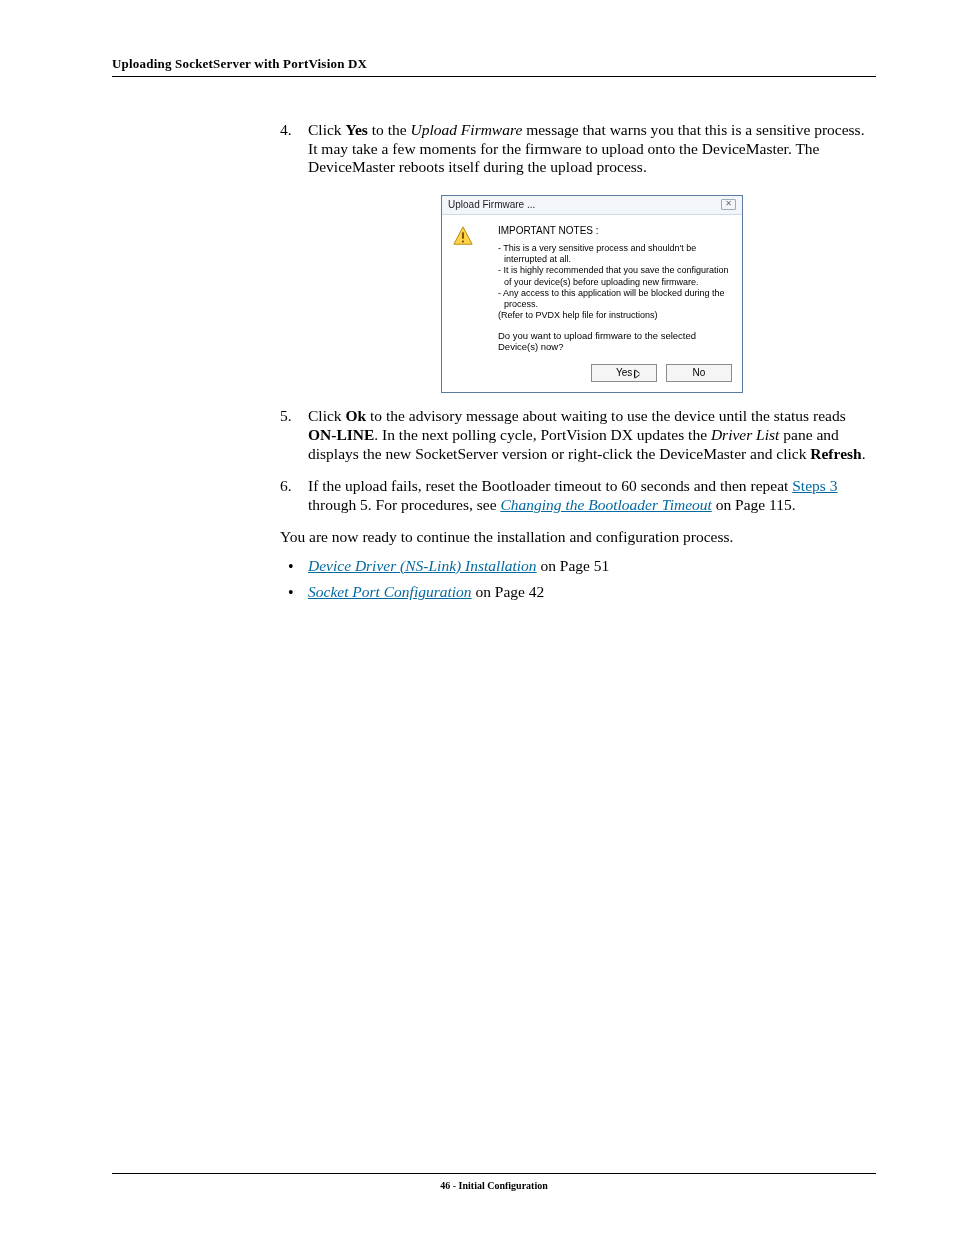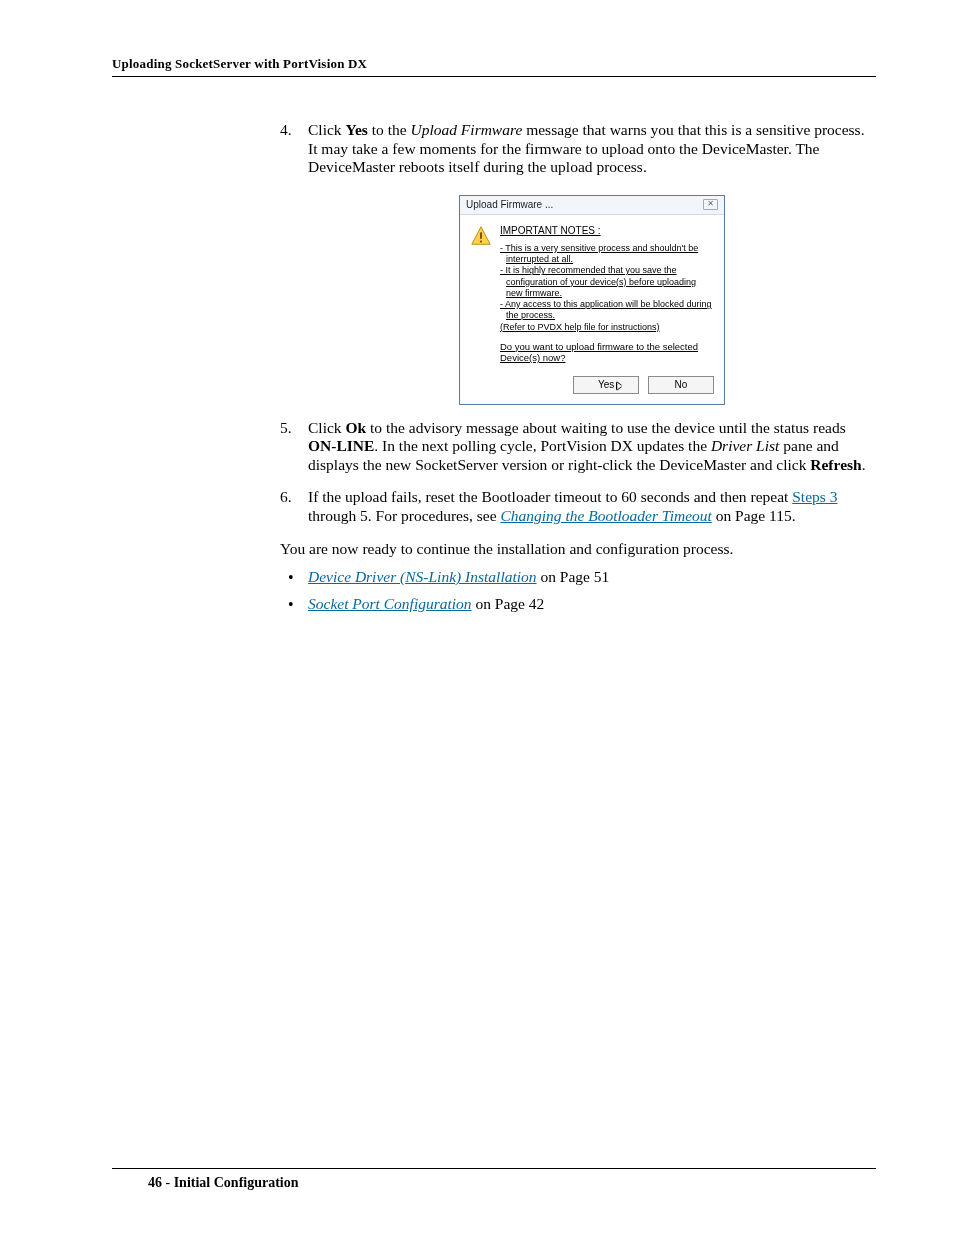--- a/index.html
+++ b/index.html
@@ -45,21 +45,21 @@
     position: absolute;
     left: 0;
     top: 0;
   }
   .dialog-wrap {
     text-align: center;
     margin: 18px 0 14px 0;
   }
   .dialog {
     display: inline-block;
-    width: 266px;
+    width: 302px;
     border: 1px solid #5a7aa0;
     font-family: "Segoe UI", Tahoma, Arial, sans-serif;
     font-size: 10px;
     text-align: left;
     background: #fff;
   }
   .dialog-title {
     background: #f2f6fb;
     border-bottom: 1px solid #d0d8e4;
     padding: 3px 6px;
@@ -73,22 +73,21 @@
     border: 1px solid #a0a9b6;
     color: #666;
     font-size: 8px;
     padding: 0 3px;
     line-height: 1.1;
     border-radius: 1px;
   }
   .dialog-body {
     display: flex;
     padding: 10px 10px 6px 10px;
-    gap: 8px;
-    text-decoration: underline;
+    gap: 24px;
   }
   .warn-icon {
     width: 22px;
     height: 22px;
     flex-shrink: 0;
   }
   .dialog-text { flex: 1; }
   .dialog-text .heading {
     font-size: 10px;
     margin-bottom: 6px;
@@ -162,23 +161,22 @@
     left: 112px;
     right: 78px;
   }
   .footer-rule {
     border: none;
     border-top: 1.5px solid #000;
     margin-bottom: 6px;
   }
   .footer-row {
     display: flex;
-    justify-content: space-between;
-    font-size: 14px;
-    margin-left: 36px;
+    justify-content: center;
+    font-size: 10px;
   }
   .footer-left { font-family: "Times New Roman", serif; }
   .footer-left .pg { font-weight: bold; }
   .footer-left .sect { font-weight: bold; }
   .footer-right { font-style: normal; }
   .footer-right .doc { font-style: italic; }
   i { }
   b { font-weight: bold; }
 </style>
 </head>

